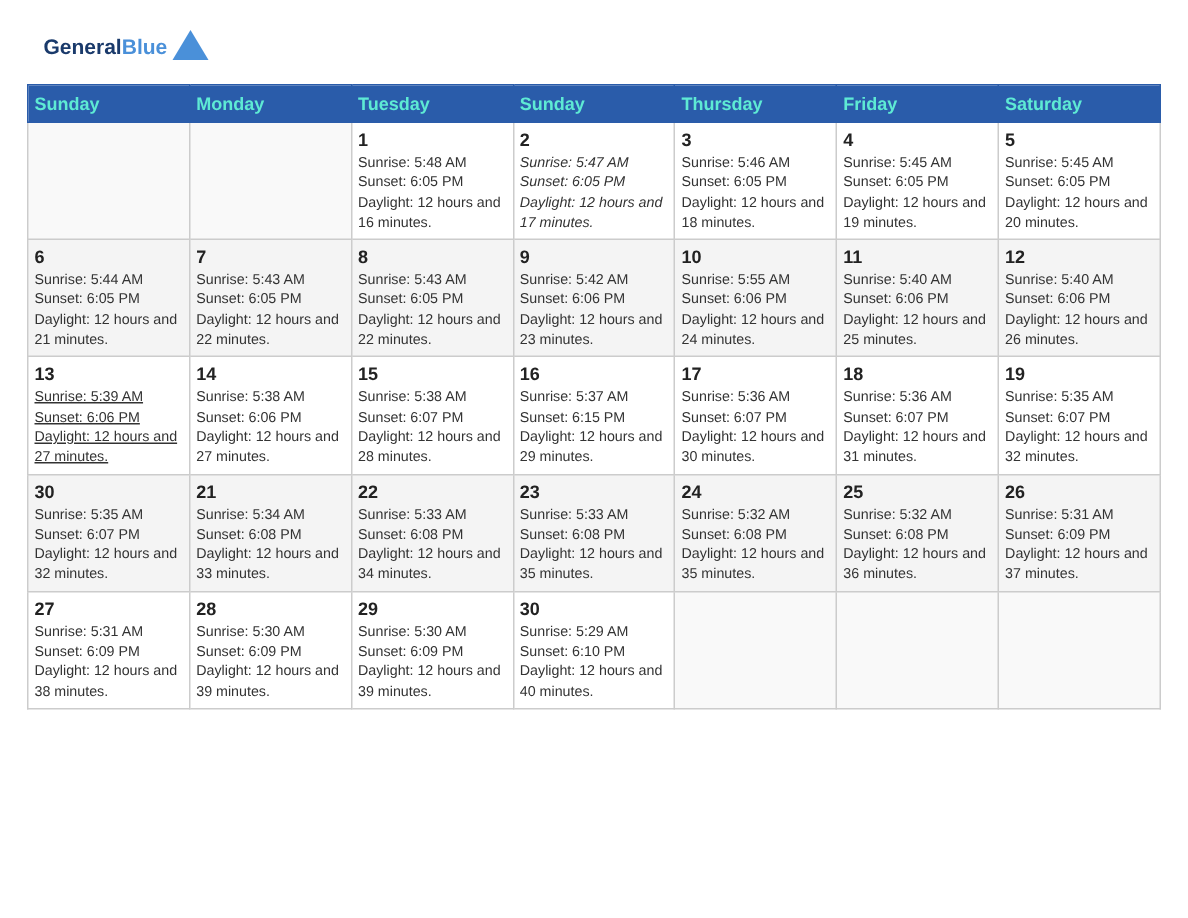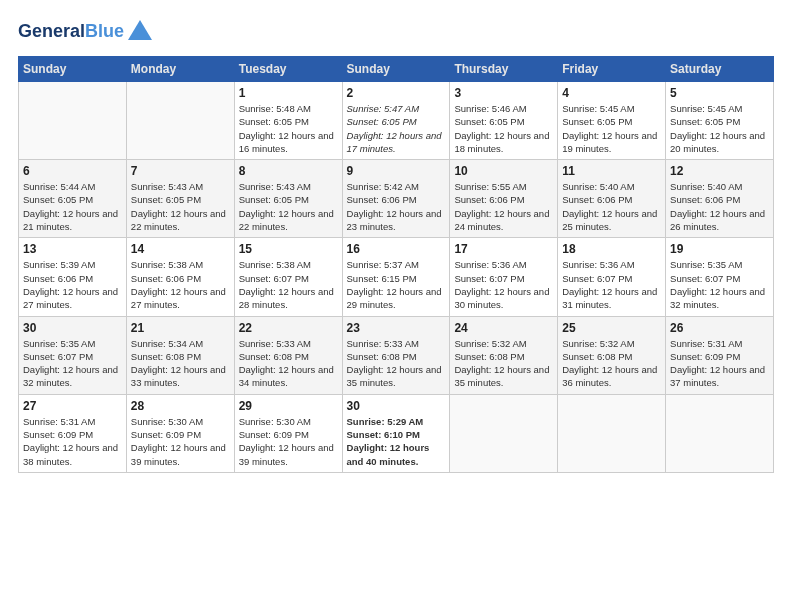--- a/index.html
+++ b/index.html
@@ -20,24 +20,25 @@
       display: flex;
       justify-content: space-between;
       align-items: flex-start;
       margin-bottom: 10px;
     }
     .logo {
       display: flex;
       align-items: center;
     }
     .logo-text {
-      font-size: 18px;
+      font-size: 14px;
       font-weight: bold;
       color: #1a3a6b;
       line-height: 1.1;
+      margin-left: 11px;
     }
     .logo-text span {
       color: #4a90d9;
     }
     .logo-icon {
       width: 28px;
       height: 28px;
       margin-left: 2px;
     }
     .title-block {
@@ -52,21 +53,21 @@
       font-size: 14px;
       color: #555;
     }
     .calendar {
       width: 100%;
       border-collapse: collapse;
       border: 1px solid #ccc;
     }
     .calendar th {
       background: #2a5caa;
-      color: #e5e5e5;
+      color: #5eead4;
       font-size: 12px;
       font-weight: bold;
       padding: 5px 4px;
       text-align: left;
       border: 1px solid #2a5caa;
     }
     .calendar td {
       border: 1px solid #ccc;
       vertical-align: top;
       padding: 4px 4px 4px 4px;
@@ -203,21 +204,21 @@
           <td>
             <div class="day-num">12</div>
             <div class="day-info" style="white-space: pre-line;">Sunrise: 5:40 AM
 Sunset: 6:06 PM
 Daylight: 12 hours and 26 minutes.</div>
           </td>
         </tr>
         <tr>
           <td>
             <div class="day-num">13</div>
-            <div class="day-info" style="white-space: pre-line;">Sunrise: 5:39 AM
+            <div class="day-info" style="white-space: pre-line; text-decoration: underline;">Sunrise: 5:39 AM
 Sunset: 6:06 PM
 Daylight: 12 hours and 27 minutes.</div>
           </td>
           <td>
             <div class="day-num">14</div>
             <div class="day-info" style="white-space: pre-line;">Sunrise: 5:38 AM
 Sunset: 6:06 PM
 Daylight: 12 hours and 27 minutes.</div>
           </td>
           <td>
@@ -309,21 +310,21 @@
 Daylight: 12 hours and 39 minutes.</div>
           </td>
           <td>
             <div class="day-num">29</div>
             <div class="day-info" style="white-space: pre-line;">Sunrise: 5:30 AM
 Sunset: 6:09 PM
 Daylight: 12 hours and 39 minutes.</div>
           </td>
           <td>
             <div class="day-num">30</div>
-            <div class="day-info" style="white-space: pre-line; font-weight: bold;">Sunrise: 5:29 AM
+            <div class="day-info" style="white-space: pre-line;">Sunrise: 5:29 AM
 Sunset: 6:10 PM
 Daylight: 12 hours and 40 minutes.</div>
           </td>
           <td class="empty"></td>
           <td class="empty"></td>
           <td class="empty"></td>
         </tr>
       </tbody>
   </table>
 </div>

